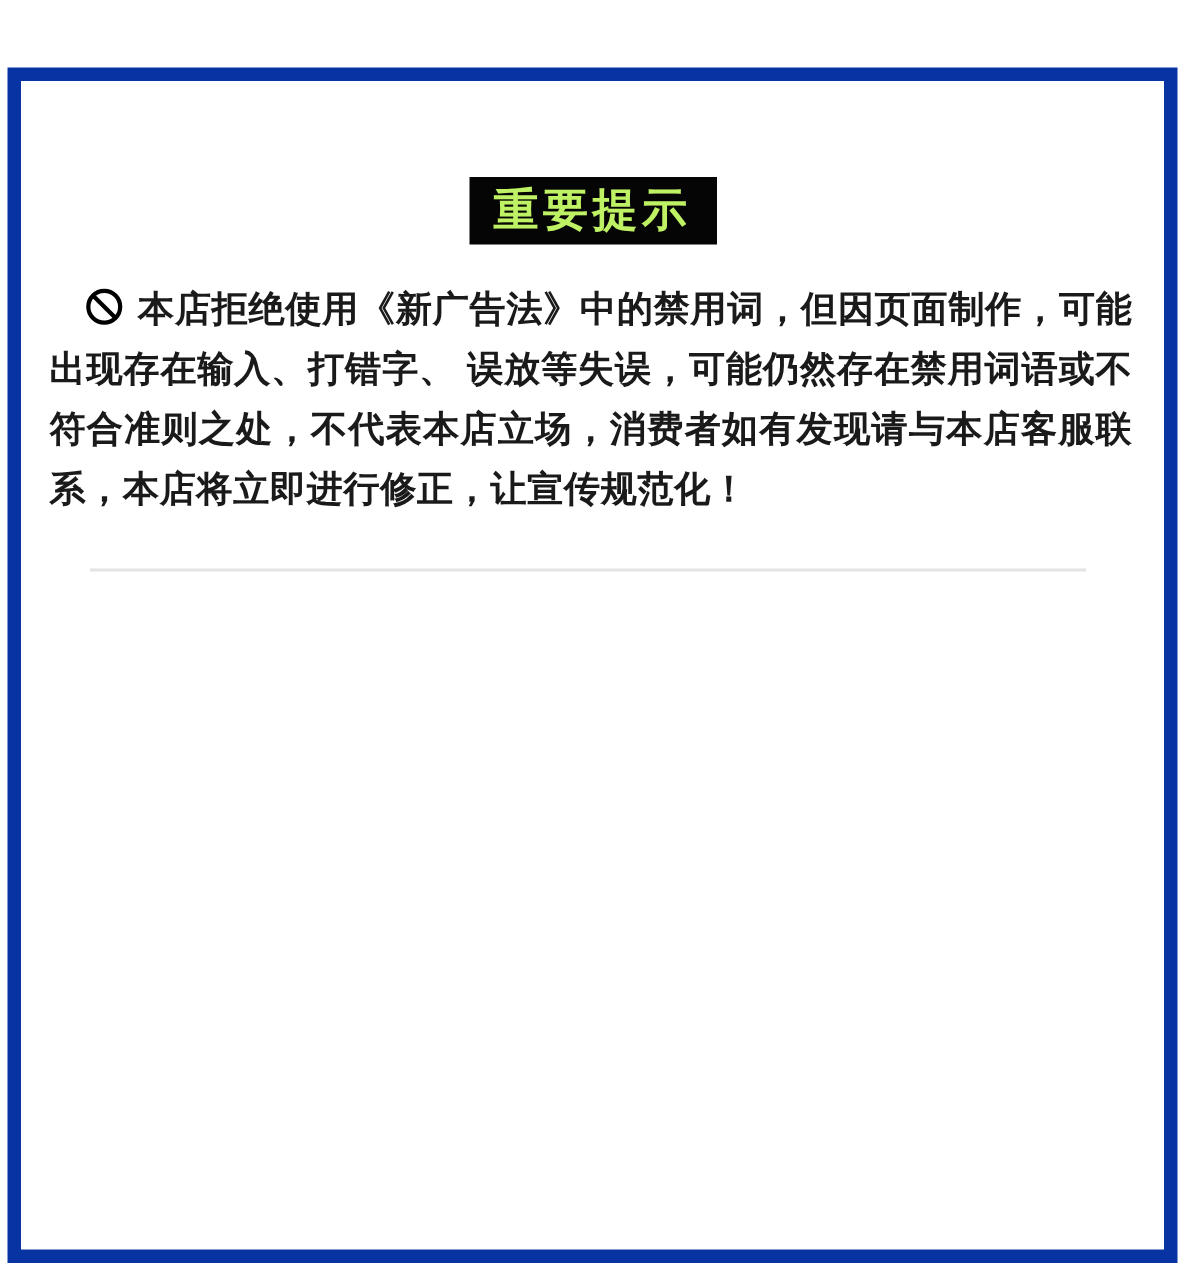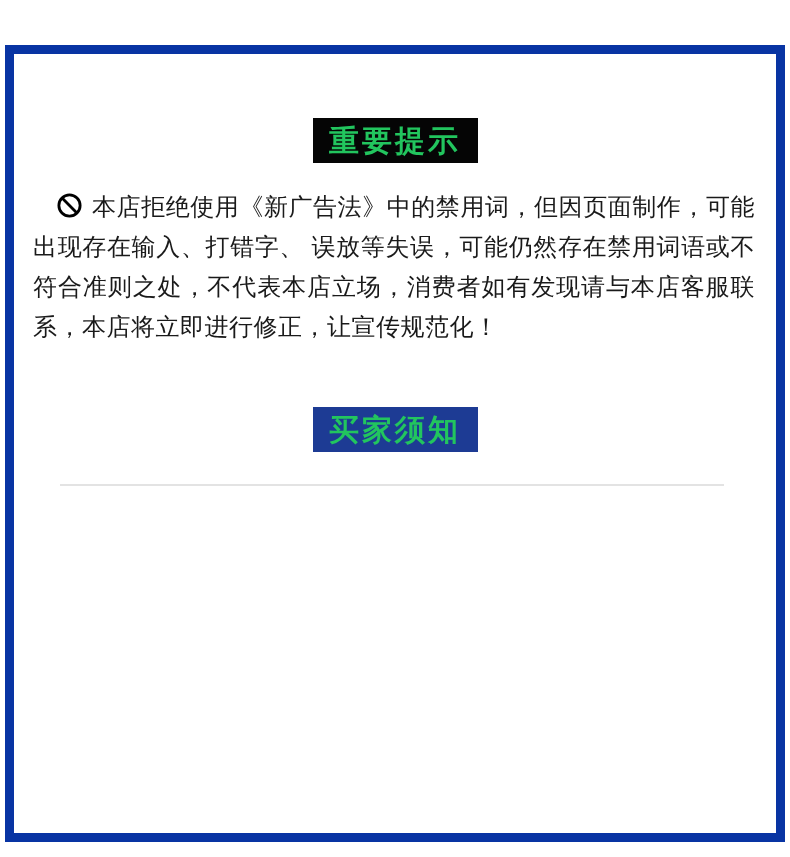--- a/index.html
+++ b/index.html
@@ -22,35 +22,36 @@
     background: #ffffff;
     overflow: hidden;
   }
   .badge {
     width: 165px;
     height: 45px;
     margin: 0 auto;
     display: flex;
     align-items: center;
     justify-content: center;
-    color: #22c55e;
+    color: #bef264;
     font-size: 30px;
     font-weight: bold;
     letter-spacing: 3px;
     line-height: 1;
   }
   .badge-black { background: var(--badge-black, #000000); margin-top: 64px; }
   .badge-blue  { background: var(--badge-blue, #1d3b94); margin-top: 60px; }
   .para1 {
     margin: 24px 21px 0 19px;
     font-size: 24px;
     line-height: 40px;
     color: var(--text-color, #1a1a1a);
     text-align: justify;
     letter-spacing: 0.5px;
+    font-weight: bold;
   }
   .no-entry {
     display: inline-block;
     vertical-align: -3px;
     margin: 0 10px 0 24px;
   }
   .no-entry svg { display: block; }
   .sections { margin: 32px 28px 0 38px; }
   .section {
     font-size: 23px;
@@ -74,23 +75,20 @@
 
     <div class="badge badge-black">
       <span>重要提示</span>
     </div>
 
     <p class="para1"><span class="no-entry"><svg width="25" height="25" viewBox="0 0 24 24" aria-hidden="true">
             <circle cx="12" cy="12" r="10.2" fill="none" stroke="#000000" stroke-width="2.7"></circle>
             <line x1="4.9" y1="4.9" x2="19.1" y2="19.1" stroke="#000000" stroke-width="2.7"></line>
           </svg></span><span>本店拒绝使用《新广告法》中的禁用词，但因页面制作，可能出现存在输入、打错字、 误放等失误，可能仍然存在禁用词语或不符合准则之处，不代表本店立场，消费者如有发现请与本店客服联系，本店将立即进行修正，让宣传规范化！</span></p>
 
-    <div class="badge badge-blue">
-      <span>买家须知</span>
-    </div>
 
     <div class="sections">
       <div class="divider"></div>
 
       <div class="divider"></div>
 
     </div>
 
   </div>
 </div>

